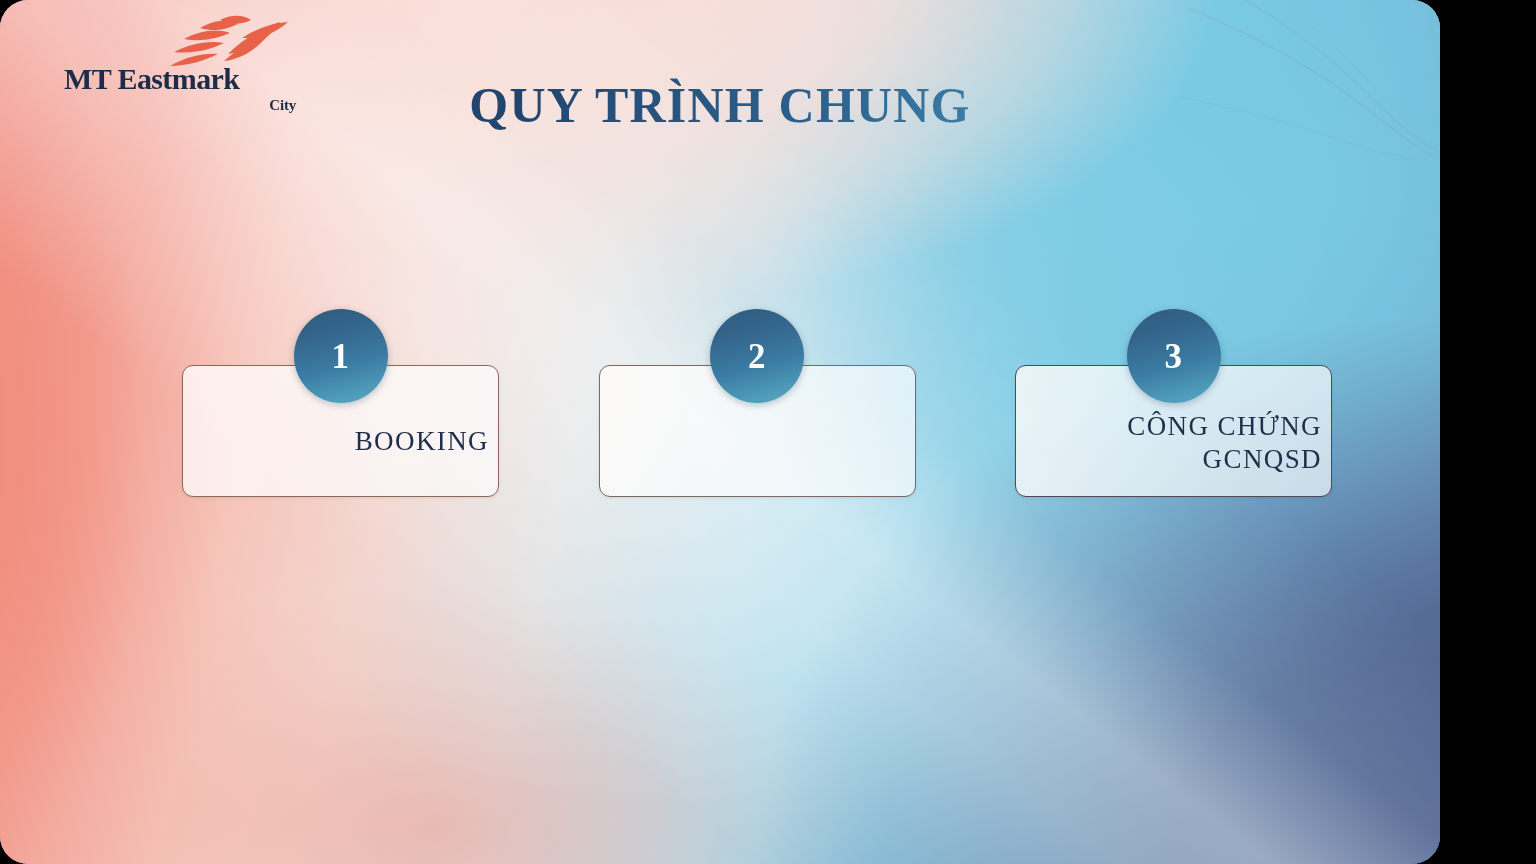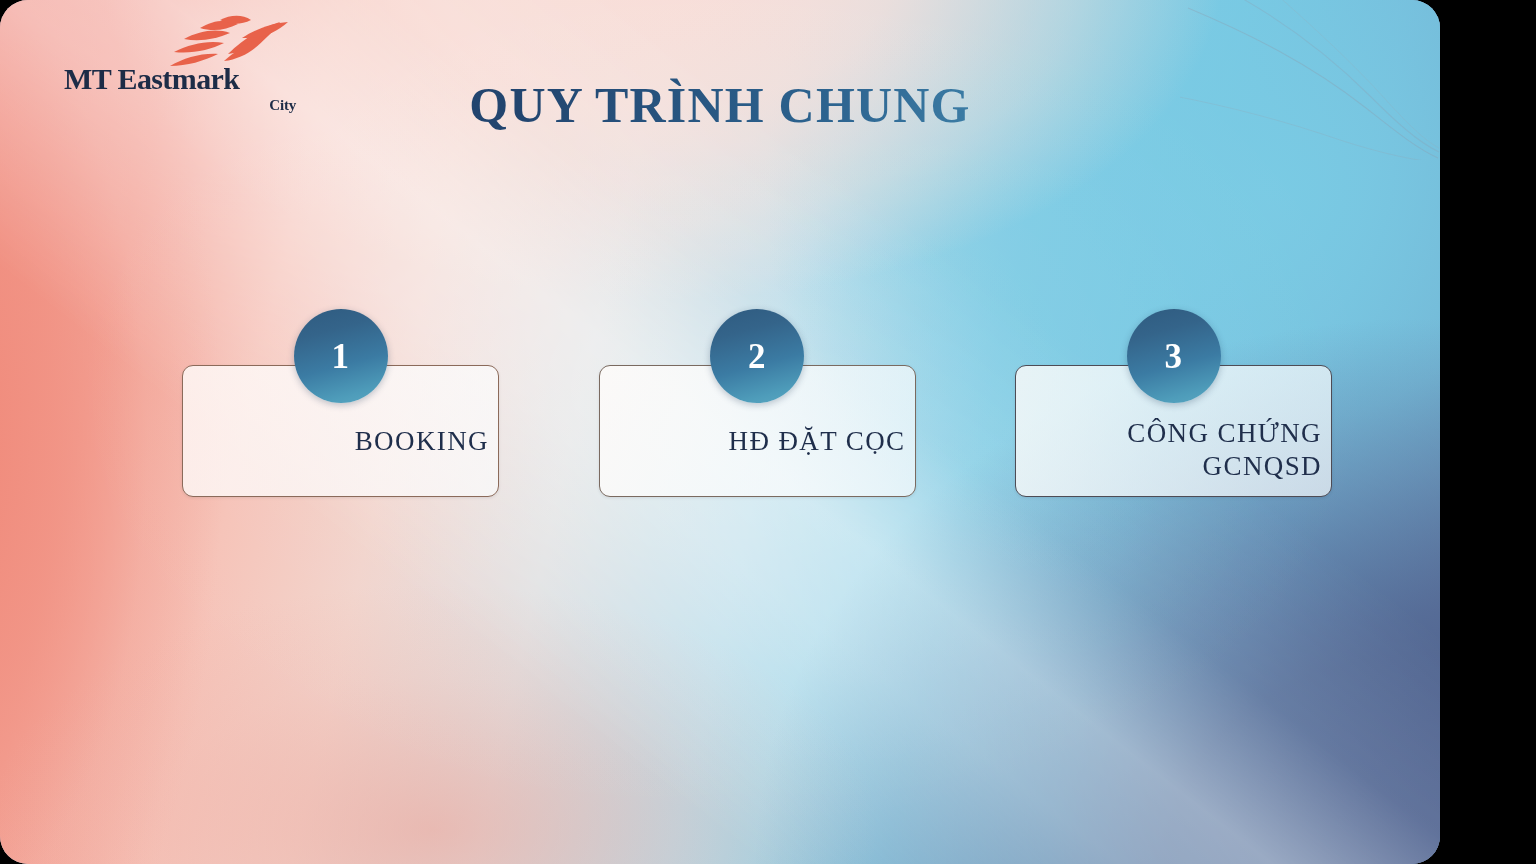--- a/index.html
+++ b/index.html
@@ -220,21 +220,21 @@
     margin-top: 10px;
     text-align: right;
     color: #1f2e4b;
     font-size: 27px;
     font-weight: 400;
     letter-spacing: 1.4px;
     line-height: 1.22;
     white-space: pre-line;
     padding: 0 10px;
   }
-  .step-3 .card-label { margin-top: 19px; }
+  .step-3 .card-label { margin-top: 12px; }
 </style>
 </head>
 <body>
 
 <div id="slide">
 
   <div class="bg-layer bg-base"></div>
   <div class="bg-layer bg-coralleft"></div>
   <div class="bg-layer bg-cyanright"></div>
   <div class="bg-layer bg-slatebr"></div>
@@ -277,21 +277,20 @@
         <span class="badge-num">1</span>
       </div>
       <div class="card-label">BOOKING</div>
     </div>
 
     <div class="step step-2">
       <div class="card"></div>
       <div class="badge">
         <span class="badge-num">2</span>
       </div>
-      <div class="card-label">HĐ ĐẶT CỌC</div>
     </div>
 
     <div class="step step-3">
       <div class="card"></div>
       <div class="badge">
         <span class="badge-num">3</span>
       </div>
       <div class="card-label">CÔNG CHỨNG
 GCNQSD</div>
     </div>

